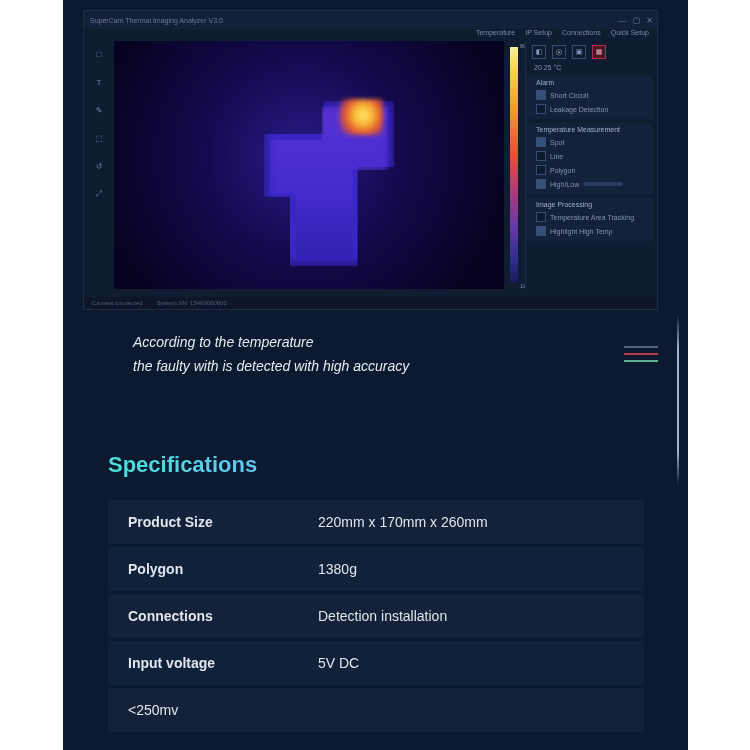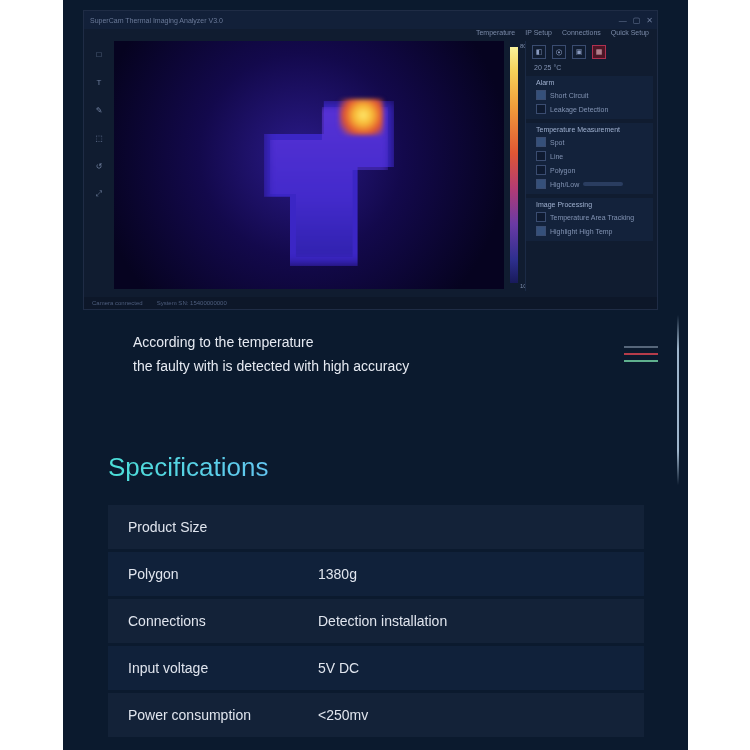--- a/index.html
+++ b/index.html
@@ -231,20 +231,21 @@
     gap: 14px;
   }
   
   .desc {
     position: absolute;
     left: 70px;
     top: 330px;
     color: #e6eaf2;
     font-size: 14px;
     line-height: 24px;
+    font-style: italic;
   }
   
   .accent-strip {
     position: absolute;
     right: 30px;
     top: 346px;
     width: 34px;
     display: flex;
     flex-direction: column;
     gap: 5px;
@@ -266,22 +267,22 @@
     background: linear-gradient(180deg, rgba(255,255,255,0) 0%, #9fb6cc 20%, #9fb6cc 80%, rgba(255,255,255,0) 100%);
   }
   
   .specs {
     position: absolute;
     left: 45px;
     top: 452px;
     right: 44px;
   }
   .specs-title {
-    font-size: 26px;
-    font-weight: 400;
+    font-size: 22px;
+    font-weight: 700;
     background: linear-gradient(90deg, #4be0d8 0%, #63c5f0 100%);
     -webkit-background-clip: text;
     background-clip: text;
     color: transparent;
     display: inline-block;
   }
   .specs-table {
     margin-top: 22px;
   }
   .spec-row {
@@ -291,20 +292,21 @@
     background: #132238;
     margin-bottom: 3px;
     color: #e0e5ee;
     font-size: 14px;
   }
   .spec-row:nth-child(even){
     background: #10213a;
   }
   .spec-key {
     width: 190px;
+    font-weight: bold;
   }
 </style>
 </head>
 <body>
 
 <div class="page">
   <div class="content">
 
     <div class="app-window">
       <div class="app-titlebar">
@@ -414,34 +416,34 @@
         <span></span>
         <span></span>
     </div>
     <div class="v-line"></div>
 
     <div class="specs">
       <div class="specs-title">Specifications</div>
       <div class="specs-table">
         <div class="spec-row">
           <div class="spec-key">Product Size</div>
+          <div>220mm x 170mm x 260mm</div>
         </div>
         <div class="spec-row">
           <div class="spec-key">Polygon</div>
           <div>1380g</div>
         </div>
         <div class="spec-row">
           <div class="spec-key">Connections</div>
           <div>Detection installation</div>
         </div>
         <div class="spec-row">
           <div class="spec-key">Input voltage</div>
           <div>5V DC</div>
         </div>
         <div class="spec-row">
-          <div class="spec-key">Power consumption</div>
           <div>&lt;250mv</div>
         </div>
       </div>
     </div>
 
   </div>
 </div>
 
 </body></html>

